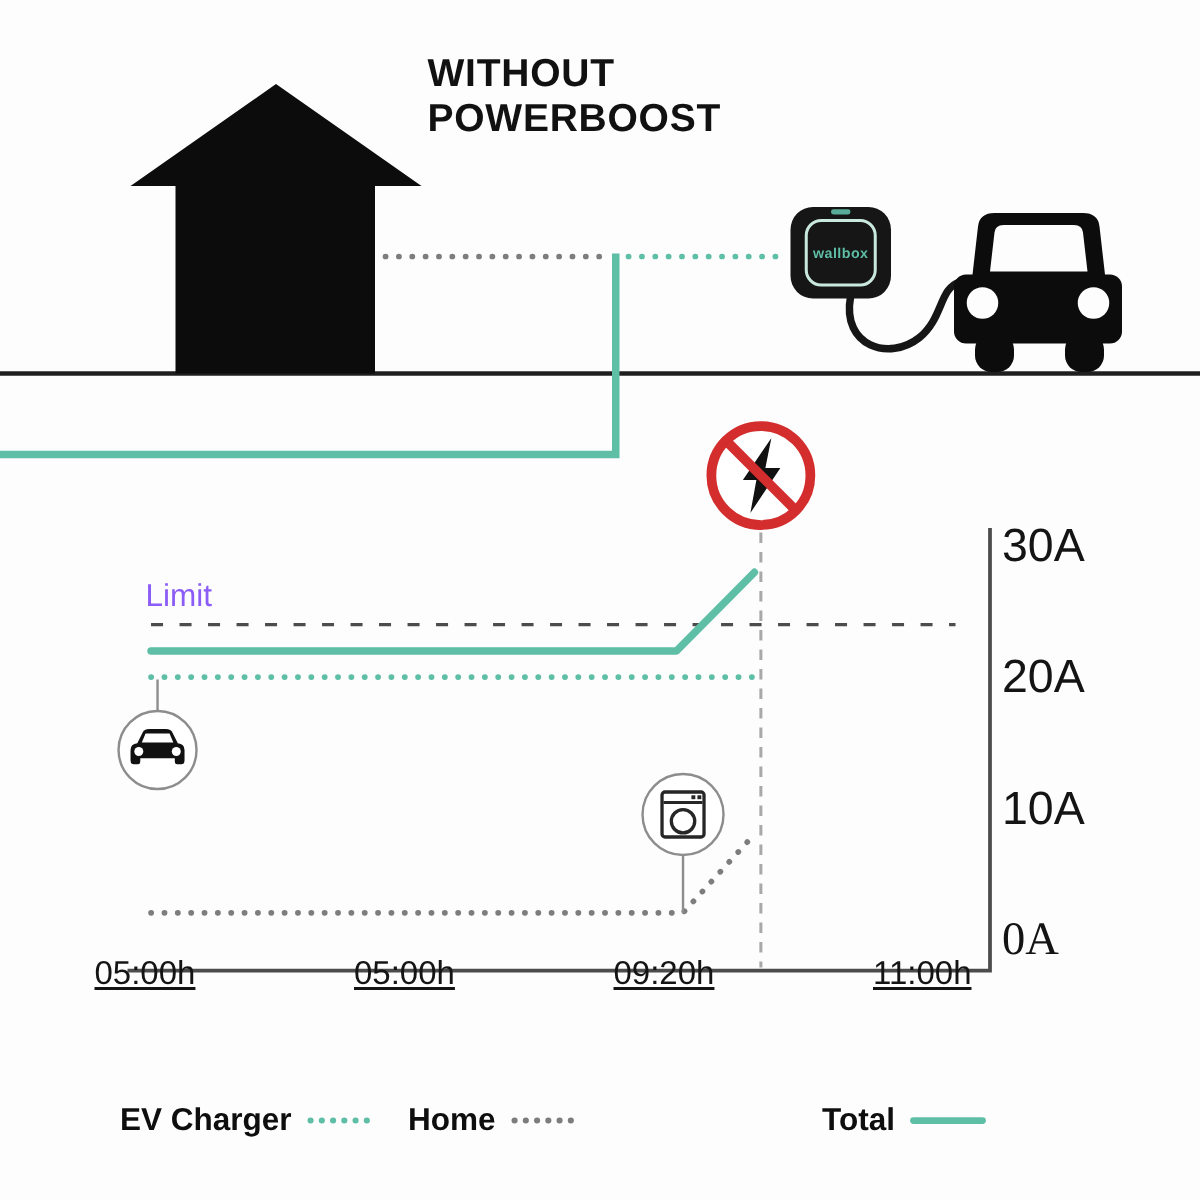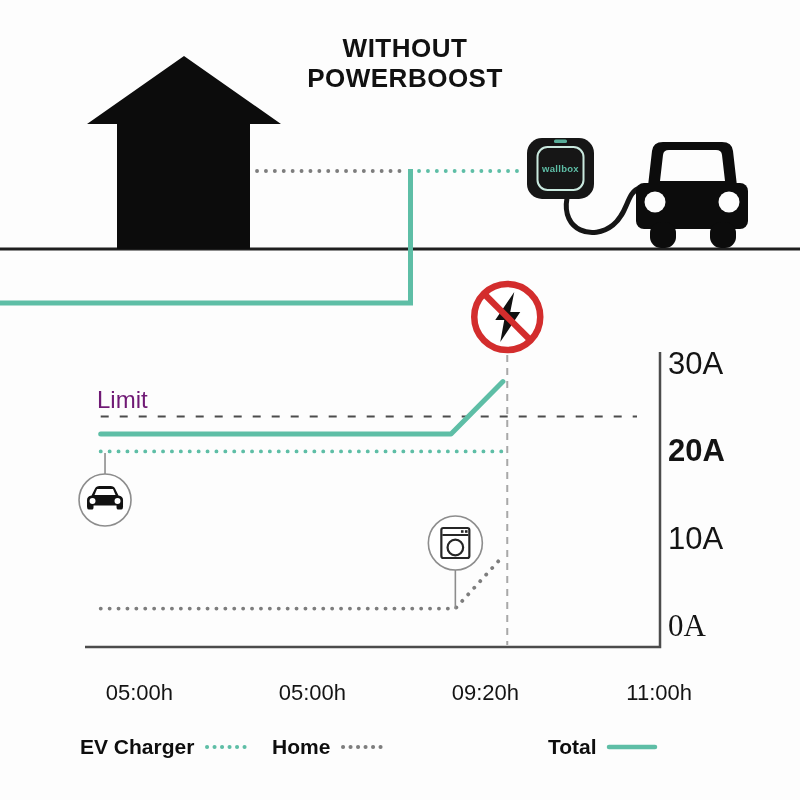--- a/index.html
+++ b/index.html
@@ -4,33 +4,33 @@
 <style>
   html,body{margin:0;padding:0;background:#fdfdfd;}
   .canvas{
     position:relative;width:800px;height:800px;overflow:hidden;
     background:#fdfdfd;
     font-family:"Liberation Sans", sans-serif;
   }
   svg{position:absolute;left:0;top:0;}
   .title{
     position:absolute;left:285px;top:33px;width:240px;
-    text-align:center;font-size:26px;font-weight:700;line-height:1.17;
+    text-align:left;font-size:26px;font-weight:700;line-height:1.17;
     letter-spacing:.5px;color:#111;
   }
   .limit-label{
-    position:absolute;left:97px;top:386px;font-size:24px;color:#701a75;
+    position:absolute;left:97px;top:386px;font-size:21px;color:#8b5cf6;
   }
   .ytick{
     position:absolute;left:668px;width:80px;height:28px;line-height:28px;
     font-size:31px;color:#141414;text-align:left;
   }
   .xtick{
-    position:absolute;top:680px;width:110px;height:26px;line-height:26px;
-    font-size:22px;color:#141414;text-align:right;
+    position:absolute;top:636px;width:110px;height:26px;line-height:26px;
+    font-size:22px;color:#141414;text-align:left;text-decoration:underline;
   }
   .legend{position:absolute;left:0;top:731px;width:800px;height:34px;}
   .legend-item{
     position:absolute;display:flex;align-items:center;gap:9px;height:32px;
     font-size:21px;font-weight:700;color:#0e0e0e;
   }
   .legend-item .sw{position:static;display:block;}
 </style>
 </head>
 <body>
@@ -102,21 +102,21 @@
       <path d="M7,-25 L-12,3 L-3,3 L-7,25 L13,-5 L3,-5 Z" fill="#111"></path>
       <line x1="-21.5" y1="-21.5" x2="21.5" y2="21.5" stroke="#d32d2d" stroke-width="6.5"></line>
     </g>
   </svg>
 
   <div class="title">WITHOUT POWERBOOST</div>
   <div class="limit-label">Limit</div>
   <div id="yticks">
       <div class="ytick" style="top: 612px; font-family: Liberation Serif, serif;">0A</div>
       <div class="ytick" style="top: 524.7px;">10A</div>
-      <div class="ytick" style="top: 437.4px; font-weight: bold;">20A</div>
+      <div class="ytick" style="top: 437.4px;">20A</div>
       <div class="ytick" style="top: 350.1px;">30A</div>
     </div>
   <div id="xticks">
       <div class="xtick" style="left: 63px;">05:00h</div>
       <div class="xtick" style="left: 236px;">05:00h</div>
       <div class="xtick" style="left: 409px;">09:20h</div>
       <div class="xtick" style="left: 582px;">11:00h</div>
     </div>
 
   <div class="legend">

